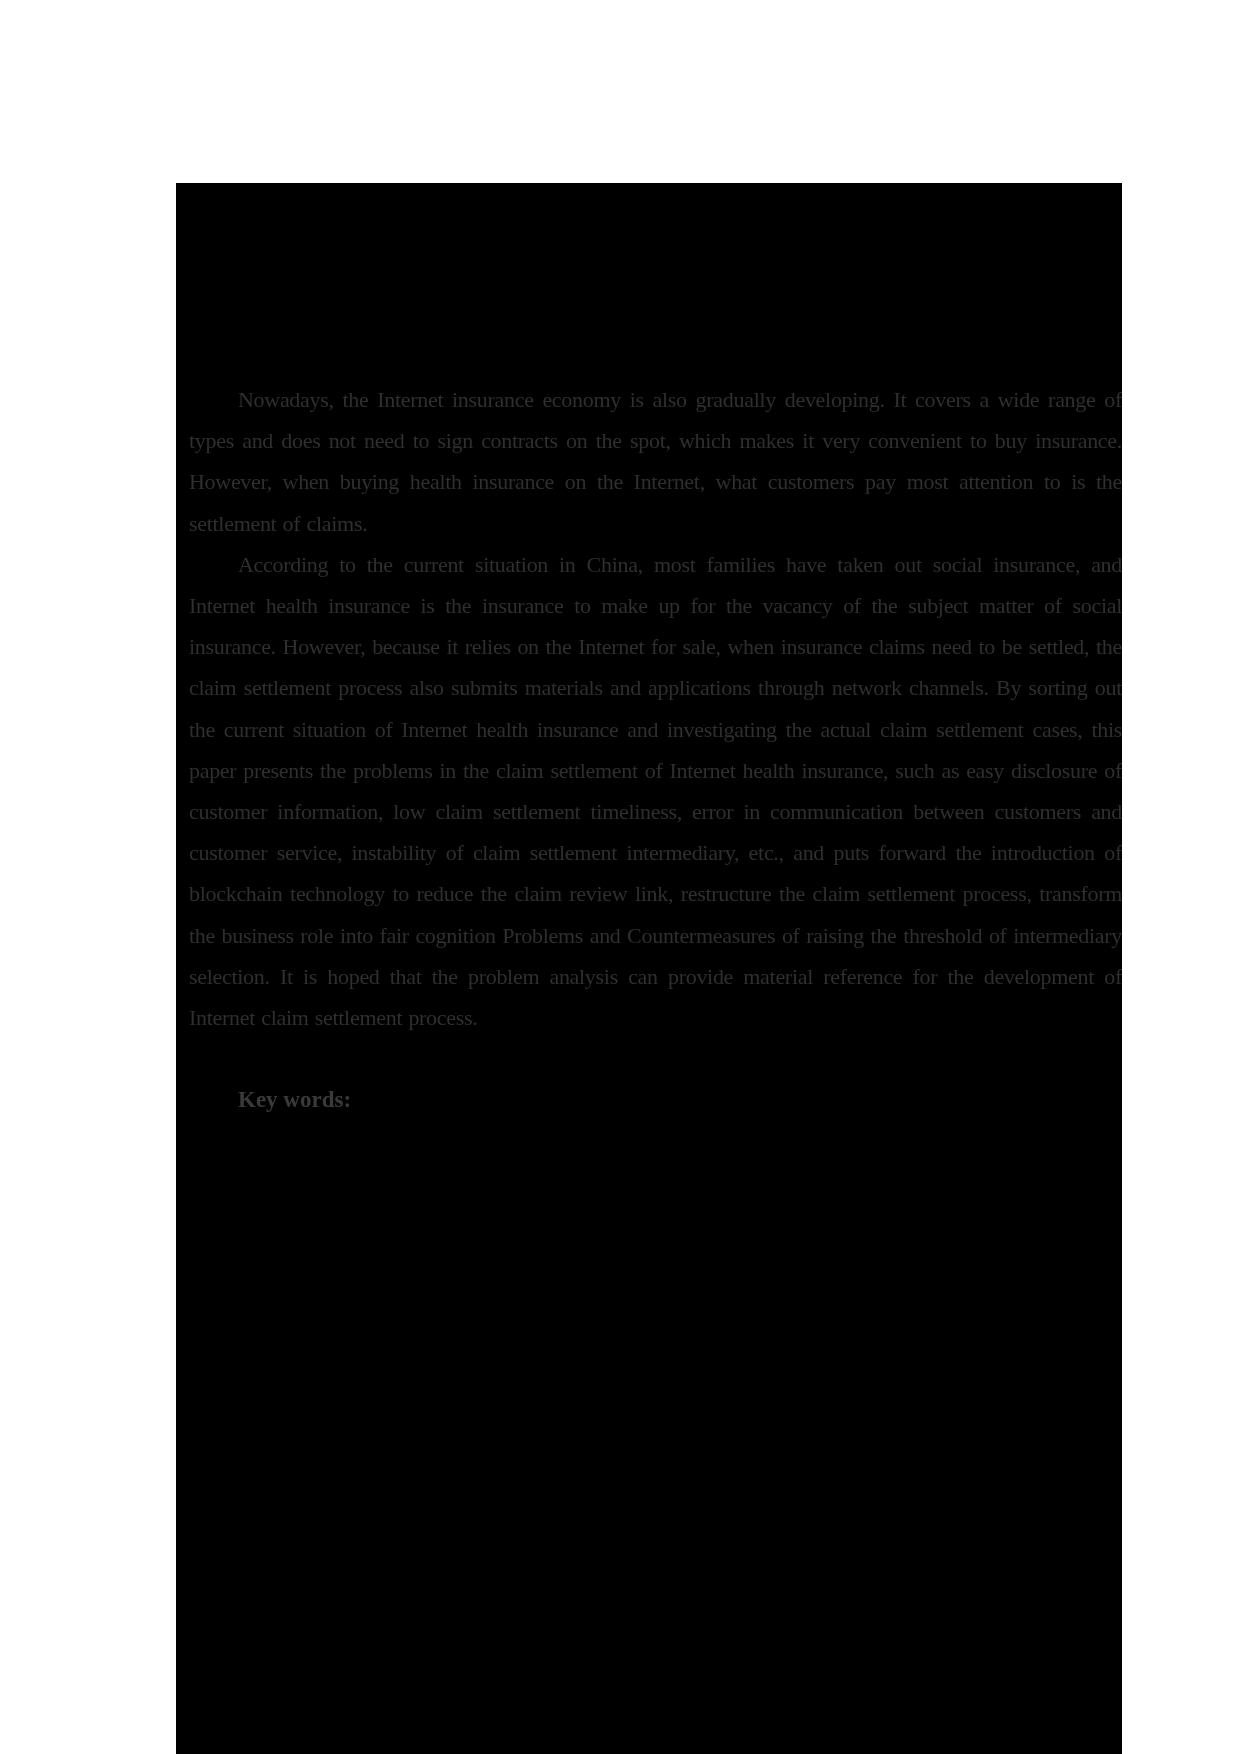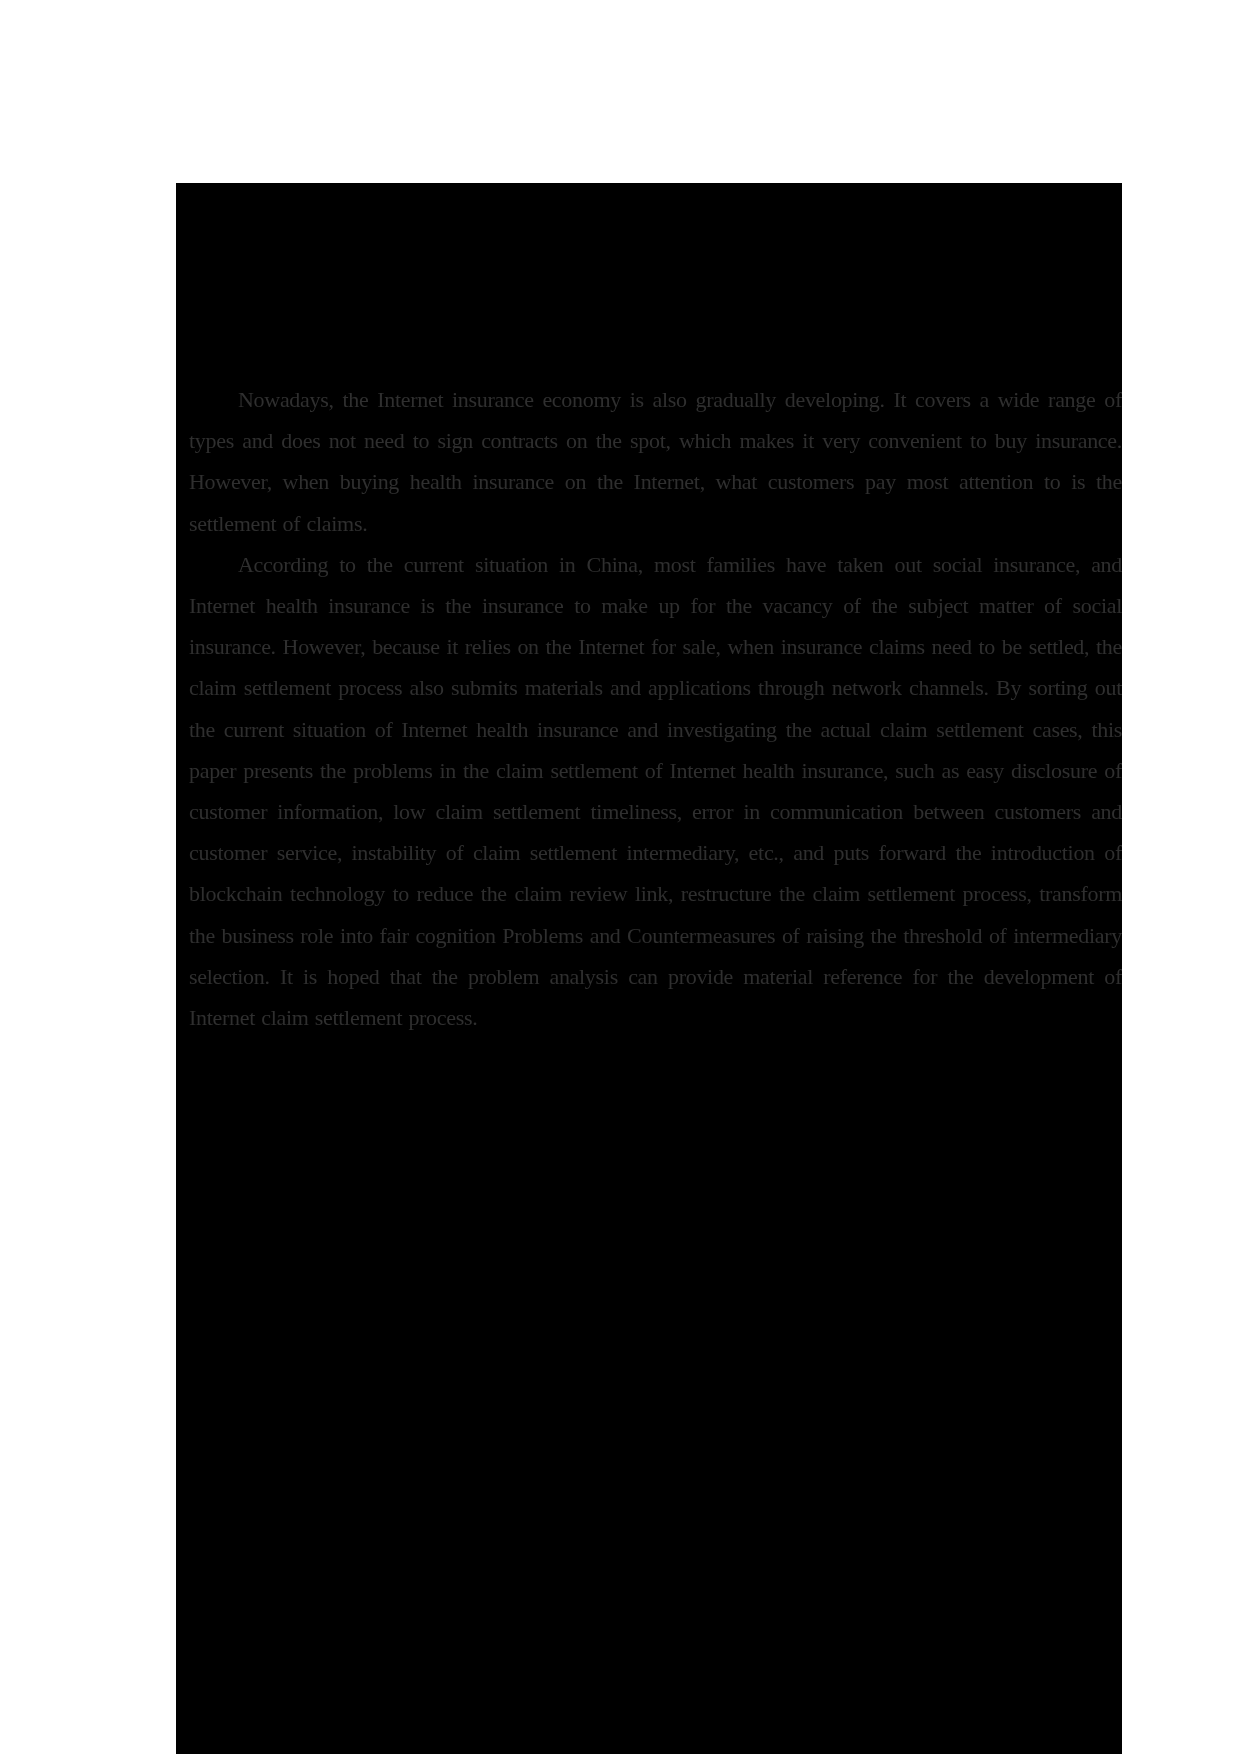--- a/index.html
+++ b/index.html
@@ -47,14 +47,15 @@
     font-weight: bold;
   }
 </style>
 </head>
 <body>
 
 <div class="page">
   <div class="abstract-panel">
     <p class="para">Nowadays, the Internet insurance economy is also gradually developing. It covers a wide range of types and does not need to sign contracts on the spot, which makes it very convenient to buy insurance. However, when buying health insurance on the Internet, what customers pay most attention to is the settlement of claims.</p>
     <p class="para">According to the current situation in China, most families have taken out social insurance, and Internet health insurance is the insurance to make up for the vacancy of the subject matter of social insurance. However, because it relies on the Internet for sale, when insurance claims need to be settled, the claim settlement process also submits materials and applications through network channels. By sorting out the current situation of Internet health insurance and investigating the actual claim settlement cases, this paper presents the problems in the claim settlement of Internet health insurance, such as easy disclosure of customer information, low claim settlement timeliness, error in communication between customers and customer service, instability of claim settlement intermediary, etc., and puts forward the introduction of blockchain technology to reduce the claim review link, restructure the claim settlement process, transform the business role into fair cognition Problems and Countermeasures of raising the threshold of intermediary selection. It is hoped that the problem analysis can provide material reference for the development of Internet claim settlement process.</p>
+    <p class="keywords-line"><span class="kw-label">Key words:</span></p>
   </div>
 </div>
 
 </body></html>

